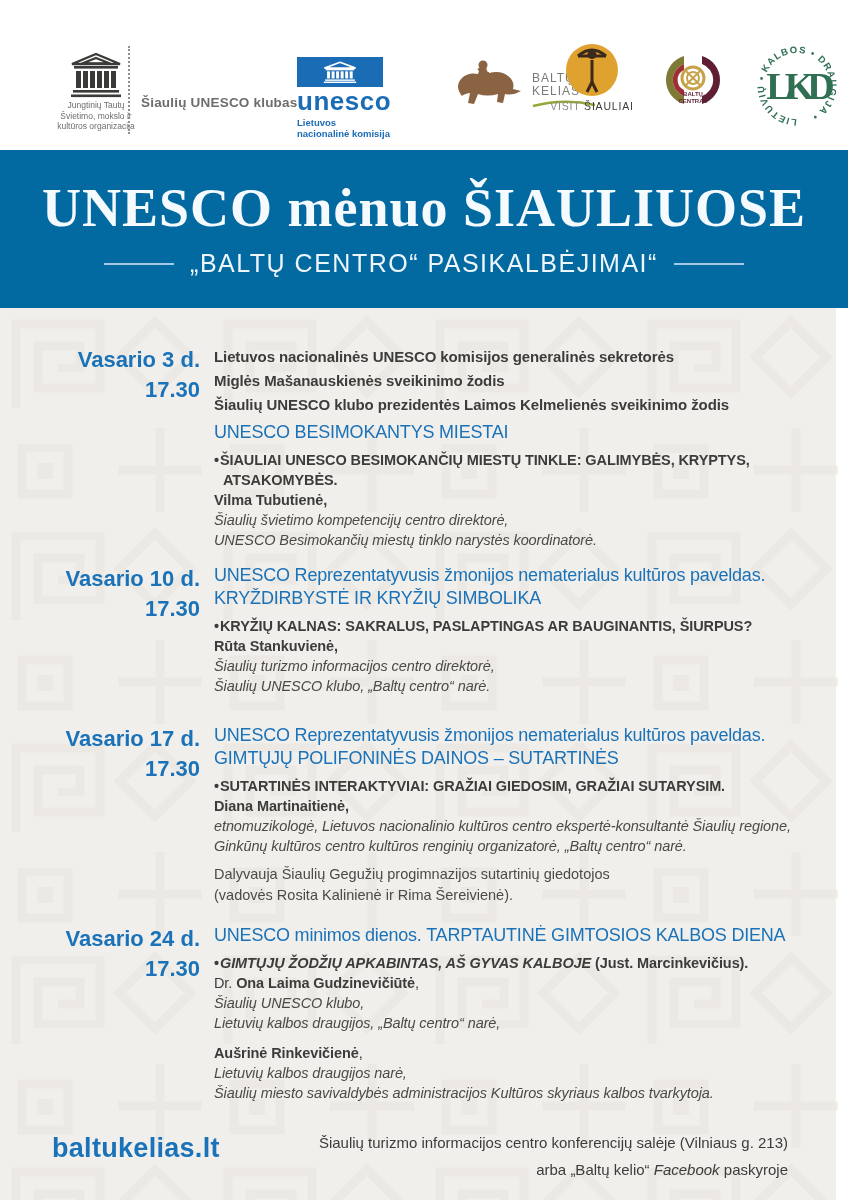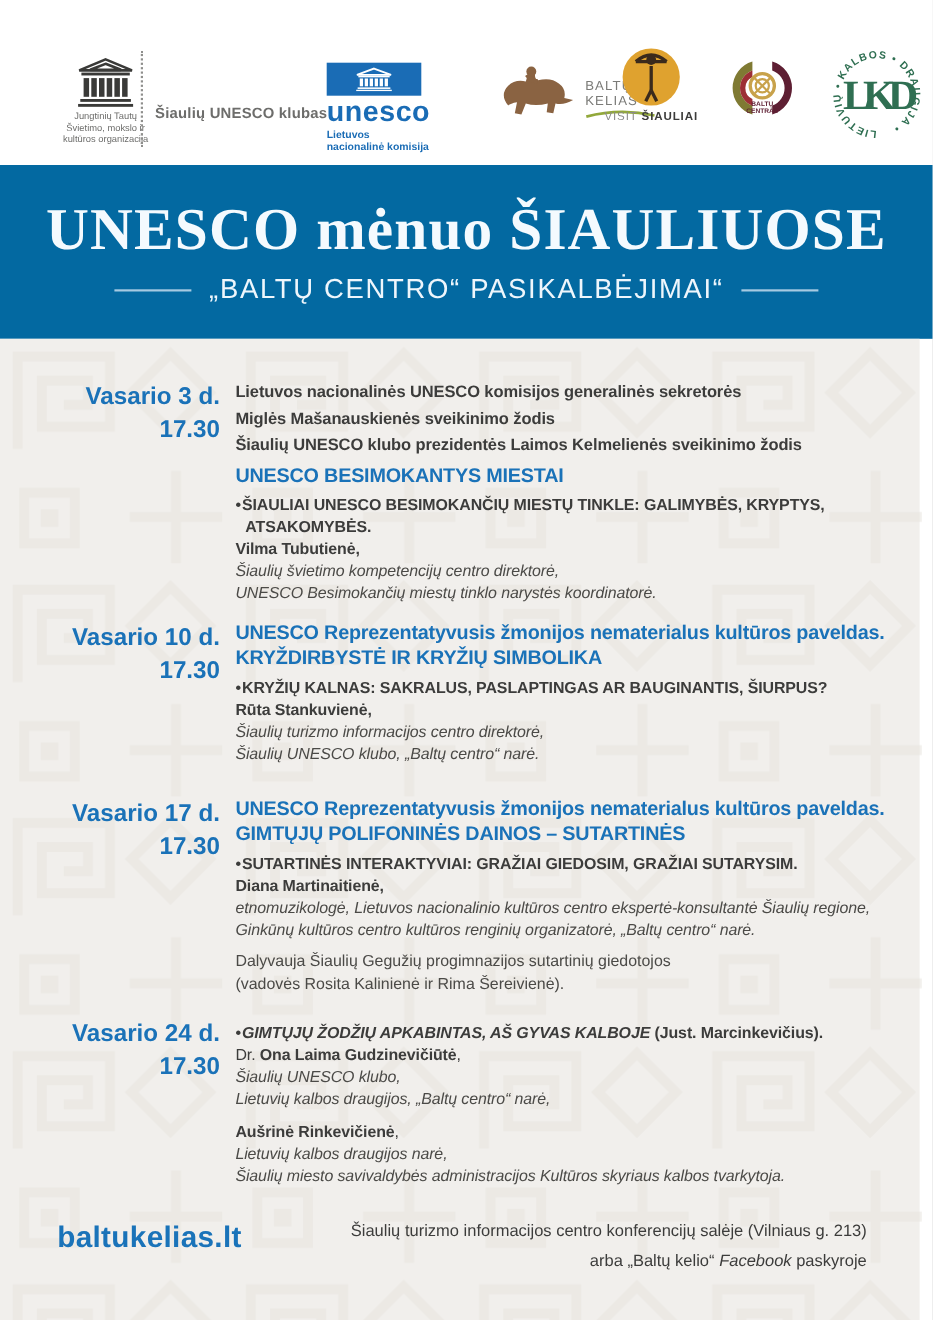--- a/index.html
+++ b/index.html
@@ -13,42 +13,42 @@
   .org-caption{left:40px;top:100px;width:112px;text-align:center;font-size:8.5px;line-height:10.5px;color:#6d6d6b;}
   .dotted-div{left:128px;top:46px;height:88px;border-left:2px dotted #8f8f8d;}
   .club-label{left:141px;top:80px;font-size:13.5px;font-weight:700;color:#6d6d6b;white-space:nowrap;letter-spacing:.2px;margin-top:15px;}
   .unesco-lt{left:297px;top:57px;width:96px;}
   .unesco-lt .box{width:86px;height:30px;background:#1a6cb5;display:flex;align-items:center;justify-content:center;}
   .unesco-lt .word{font-size:26px;font-weight:700;color:#1a6cb5;letter-spacing:.5px;line-height:28px;}
   .unesco-lt .lines{font-size:9.5px;font-weight:700;color:#1a6cb5;line-height:11px;margin-top:2px;}
   .bk-text{left:532px;top:72px;font-size:12px;letter-spacing:1px;color:#7b7b78;line-height:13px;}
   .visit-label{left:540px;top:100px;width:104px;text-align:center;font-size:10.5px;letter-spacing:.8px;}
   .visit-label .v{color:#8b8b89;}
-  .visit-label .c{color:#3c3c3b;font-weight:700;}
+  .visit-label .c{color:#3c3c3b;font-weight:400;}
   
   .banner{position:absolute;top:150px;left:0;width:848px;height:158px;background:#0369a1;}
   .banner h1{
     margin:0;padding-top:30px;text-align:center;color:#f4fafe;
     font-family:"Liberation Serif","DejaVu Serif",serif;font-weight:700;font-size:54px;letter-spacing:1px;line-height:56px;
   }
   .subtitle-row{margin-top:13px;display:flex;align-items:center;justify-content:center;gap:16px;}
   .subtitle-row .rule{width:70px;height:2px;background:#cfe2f2;opacity:.8;}
   .subtitle{color:#eef6fc;font-size:25px;font-weight:400;letter-spacing:1.5px;white-space:nowrap;}
   
   .body-section{position:absolute;top:308px;left:0;width:836px;height:892px;background:#f1efec;}
   .bg-pattern{position:absolute;top:0;left:0;}
   .content{position:relative;padding:37px 14px 0 52px;}
   .event{display:flex;}
   #events .event:nth-child(2){margin-top:14px;}
   #events .event:nth-child(3){margin-top:28px;}
   #events .event:nth-child(4){margin-top:18px;}
   .date-col{flex:none;width:148px;text-align:right;color:#1a72b8;font-weight:700;font-size:22px;line-height:30px;white-space:nowrap;}
   .content-col{margin-left:14px;flex:1;min-width:0;}
   .intro{font-size:15px;font-weight:700;color:#3c3c3b;line-height:24px;letter-spacing:-.1px;}
-  .heading{color:#1a72b8;font-weight:700;font-size:18px;line-height:23px;letter-spacing:-.2px;}
+  .heading{color:#1a72b8;font-weight:400;font-size:18px;line-height:23px;letter-spacing:-.2px;}
   .intro + .heading{margin-top:4px;}
   .item{margin-top:6px;font-size:14.5px;line-height:20px;letter-spacing:-.1px;}
   .item.item2{margin-top:10px;}
   .title{font-weight:700;color:#3c3c3b;text-indent:-9px;margin-left:9px;}
   .title em{font-style:italic;}
   .bullet{font-weight:700;margin-right:1px;}
   .name-line{color:#3c3c3b;}
   .name-line .name{font-weight:700;}
   .role{font-style:italic;color:#4b4a47;}
   .note{margin-top:8px;font-size:14.5px;line-height:21px;color:#4b4a47;}
@@ -254,20 +254,23 @@
                 <div>(vadovės Rosita Kalinienė ir Rima Šereivienė).</div>
               </div>
             </div>
           </div>
           <div class="event">
             <div class="date-col">
               <div class="date">Vasario 24 d.</div>
               <div class="time">17.30</div>
             </div>
             <div class="content-col">
+              <div class="heading">
+                <div>UNESCO minimos dienos. TARPTAUTINĖ GIMTOSIOS KALBOS DIENA</div>
+              </div>
               <div class="item">
                 <div class="title"><span class="bullet">•</span><em>GIMTŲJŲ ŽODŽIŲ APKABINTAS, AŠ GYVAS KALBOJE</em><span> (Just. Marcinkevičius).</span></div>
                 <div class="name-line"><span class="prefix">Dr. </span><span class="name">Ona Laima Gudzinevičiūtė</span><span class="suffix">,</span></div>
                 <div class="role">Šiaulių UNESCO klubo,</div>
                 <div class="role">Lietuvių kalbos draugijos, „Baltų centro“ narė,</div>
               </div>
               <div class="item item2">
                 <div class="name-line"><span class="name">Aušrinė Rinkevičienė</span><span class="suffix">,</span></div>
                 <div class="role">Lietuvių kalbos draugijos narė,</div>
                 <div class="role">Šiaulių miesto savivaldybės administracijos Kultūros skyriaus kalbos tvarkytoja.</div>

